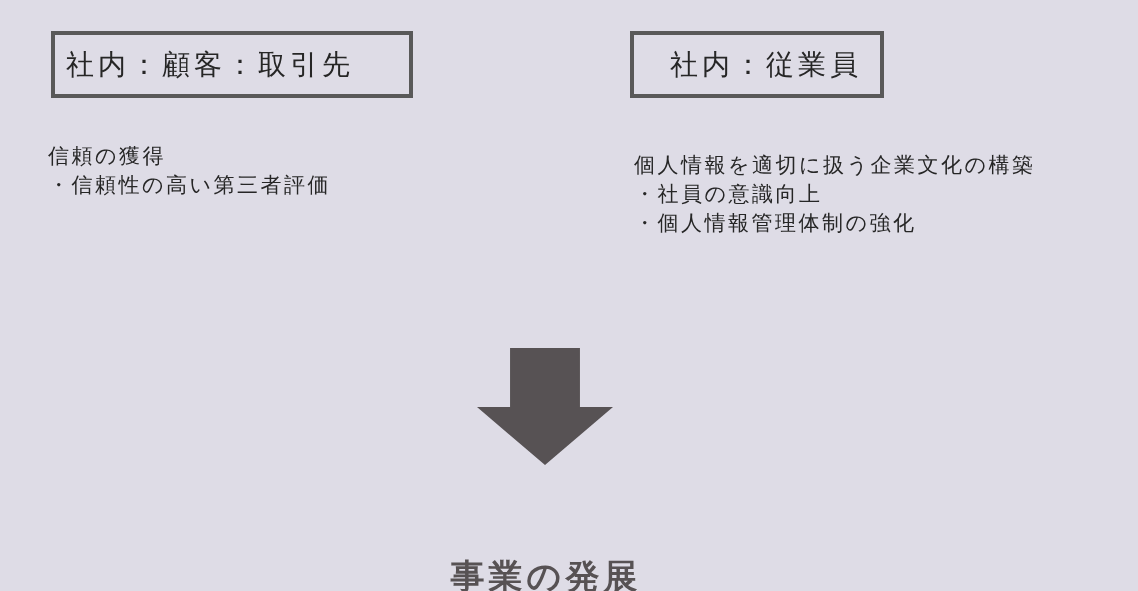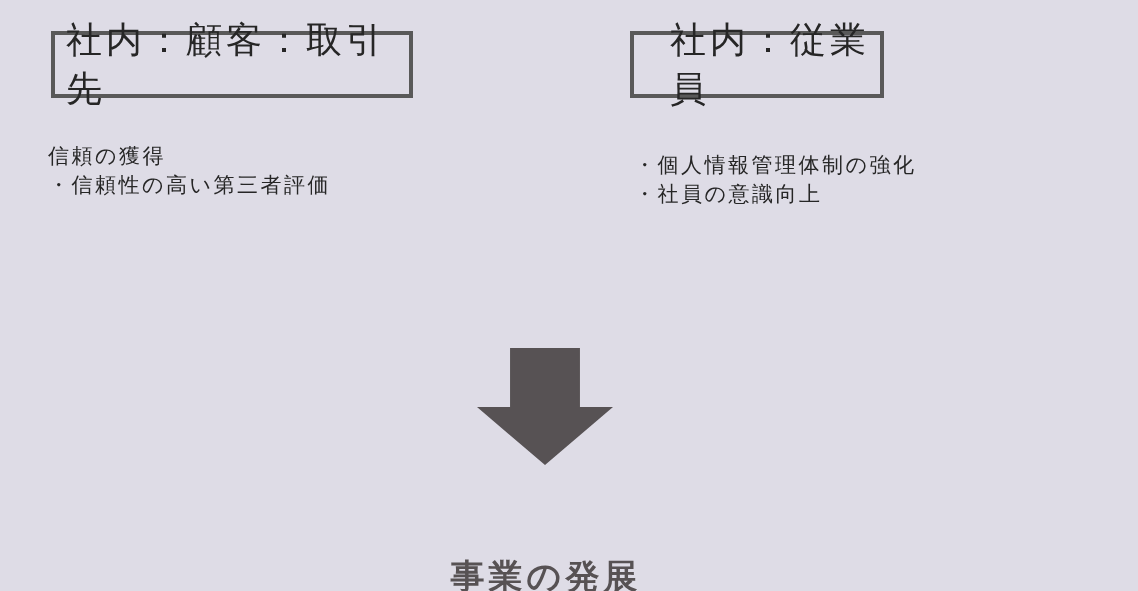--- a/index.html
+++ b/index.html
@@ -20,21 +20,21 @@
     overflow: hidden;
   }
   .audience-box {
     position: absolute;
     top: 31px;
     height: 67px;
     border: 4px solid var(--box-border);
     display: flex;
     align-items: center;
     padding-left: 11px;
-    font-size: 36px;
+    font-size: 28px;
     letter-spacing: 4px;
     color: var(--text);
     font-weight: 400;
   }
   .box-left  { left: 51px;  width: 362px; }
   .box-right { left: 630px; width: 254px; padding-left: 36px; }
 
   .benefits {
     position: absolute;
     color: var(--text);
@@ -89,21 +89,22 @@
 </div>
 
 <div class="benefits benefits-left">
   <div>信頼の獲得</div>
   <ul>
     <li>信頼性の高い第三者評価</li>
   </ul>
 </div>
 
 <div class="benefits benefits-right">
+  <div>個人情報を適切に扱う企業文化の構築</div>
   <ul>
+    <li>社員の意識向上</li>
     <li>個人情報管理体制の強化</li>
-    <li>社員の意識向上</li>
   </ul>
 </div>
 
 <div class="down-arrow"></div>
 
 <div class="footer-title">事業の発展</div>
 
 </body></html>

